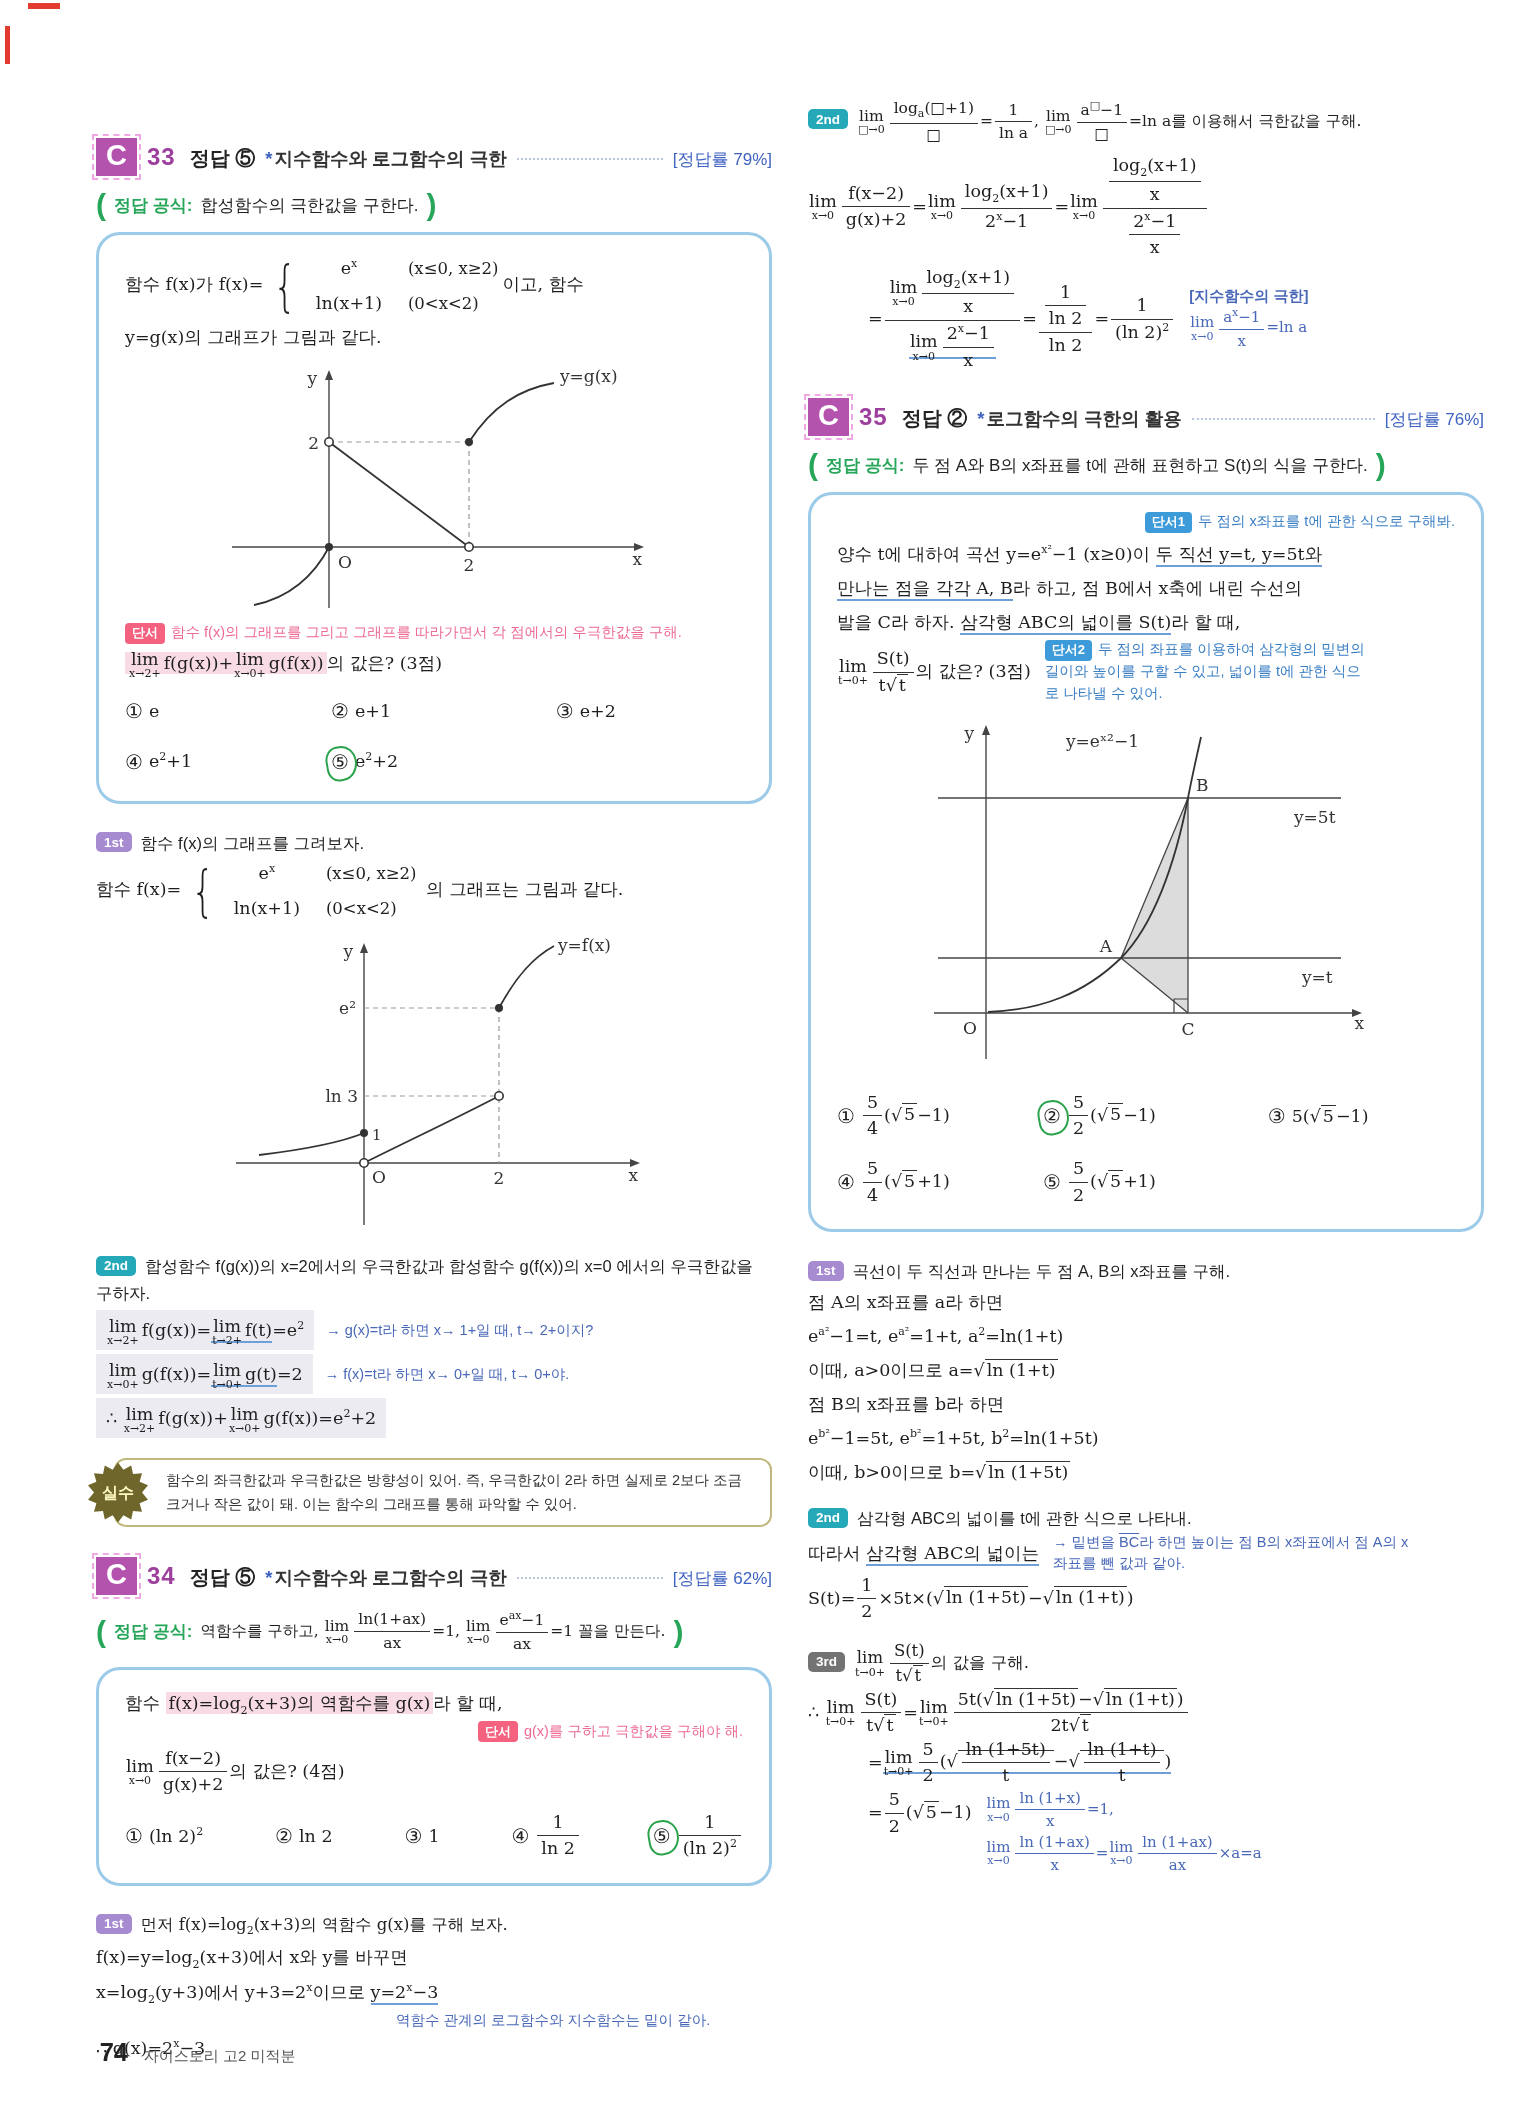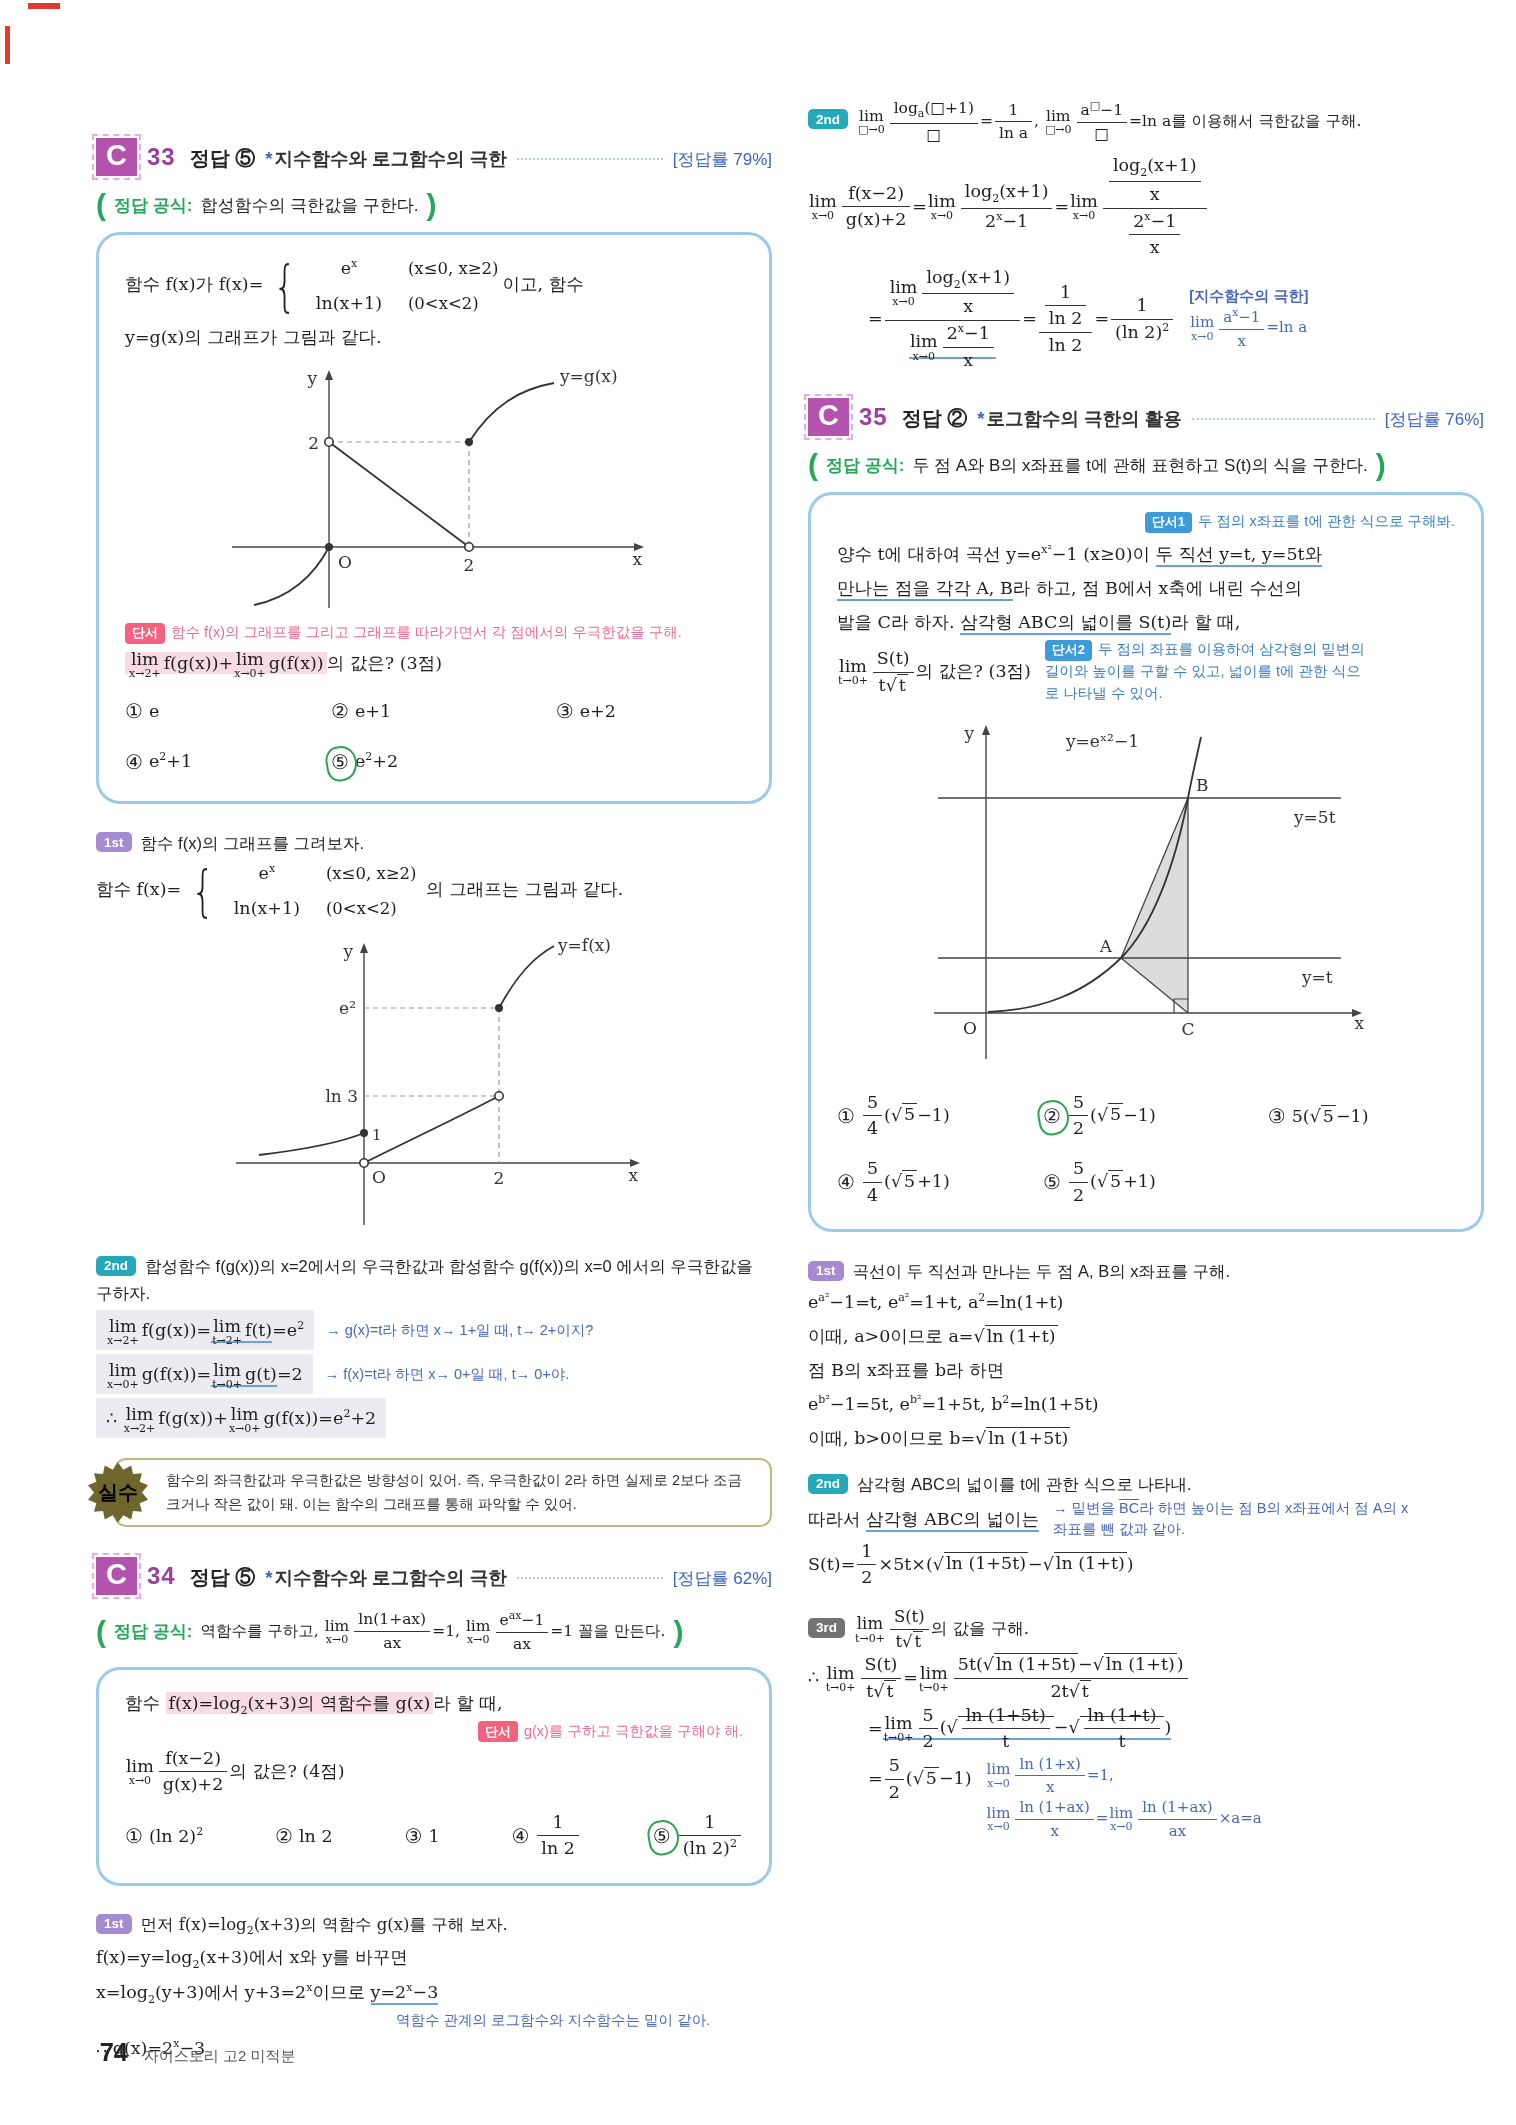--- a/index.html
+++ b/index.html
@@ -78,22 +78,22 @@
   .g3{grid-template-columns:1.1fr 1.2fr 1fr;}
   .g5{grid-template-columns:auto auto auto auto auto;justify-content:space-between;}
   .choice{display:flex;align-items:center;gap:6px;}
   .cnum{font-family:"DejaVu Serif",serif;font-size:20px;position:relative;}
   .ansmark::after{content:"";position:absolute;left:-5px;top:-4px;width:27px;height:31px;
      border:2.6px solid #2ba24c;border-radius:46% 54% 58% 42%;transform:rotate(-10deg);}
 
   
   .tipbox{border:2px solid #c0b97e;border-radius:12px;margin:20px 0 30px 18px;padding:9px 14px 9px 50px;
           position:relative;font-size:14.5px;color:#333;line-height:1.6;max-width:640px;}
-  .starb{position:absolute;left:-28px;top:2px;width:60px;height:60px;background:#6e662b;color:#000000;
-         display:flex;align-items:center;justify-content:center;font-size:20px;font-weight:bold;
+  .starb{position:absolute;left:-28px;top:2px;width:60px;height:60px;background:#6e662b;color:#fef9c3;
+         display:flex;align-items:center;justify-content:center;font-size:16px;font-weight:bold;
          clip-path:polygon(50% 0%,59% 12%,72% 5%,75% 19%,90% 18%,86% 32%,100% 38%,90% 50%,100% 62%,86% 68%,90% 82%,75% 81%,72% 95%,59% 88%,50% 100%,41% 88%,28% 95%,25% 81%,10% 82%,14% 68%,0% 62%,10% 50%,0% 38%,14% 32%,10% 18%,25% 19%,28% 5%,41% 12%);}
 
   
   .gwrap{text-align:center;margin:8px 0 4px;}
   svg text{font-family:"DejaVu Serif",serif;font-size:17px;fill:#333;}
   svg .sm{font-size:15px;}
 
   .pfoot{position:absolute;left:100px;top:2038px;display:flex;align-items:baseline;gap:16px;}
   .fnum{font-size:25px;font-weight:bold;color:#222;}
   .ftext{font-size:15px;color:#555;}
@@ -469,20 +469,21 @@
                 <span class="f"><span class="fr">
                     <span class="n">5</span>
                     <span class="d">2</span>
                   </span>(<span class="sq">√<span class="ov">5</span></span>+1)</span>
               </span>
           </div>
         </div>
 
         <div class="step">
           <span class="sbadge b1">1st</span><span class="step-title">곡선이 두 직선과 만나는 두 점 A, B의 x좌표를 구해.</span>
+          <div class="f">점 A의 x좌표를 a라 하면</div>
           <div class="f">e<sup>a²</sup>−1=t, e<sup>a²</sup>=1+t, a<sup>2</sup>=ln(1+t)</div>
           <div class="f">이때, a&gt;0이므로 a=<span class="sq">√<span class="ov">ln (1+t)</span></span></div>
           <div class="f">점 B의 x좌표를 b라 하면</div>
           <div class="f">e<sup>b²</sup>−1=5t, e<sup>b²</sup>=1+5t, b<sup>2</sup>=ln(1+5t)</div>
           <div class="f">이때, b&gt;0이므로 b=<span class="sq">√<span class="ov">ln (1+5t)</span></span></div>
         </div>
 
         <div class="step">
           <span class="sbadge b2">2nd</span><span class="step-title">삼각형 ABC의 넓이를 t에 관한 식으로 나타내.</span>
           <div class="drow">

